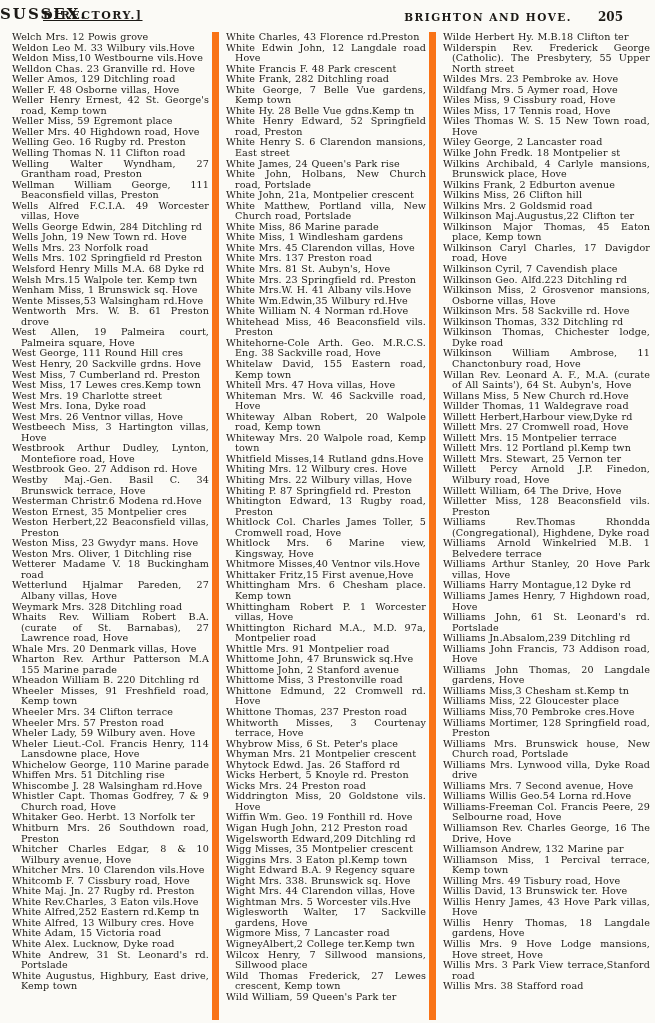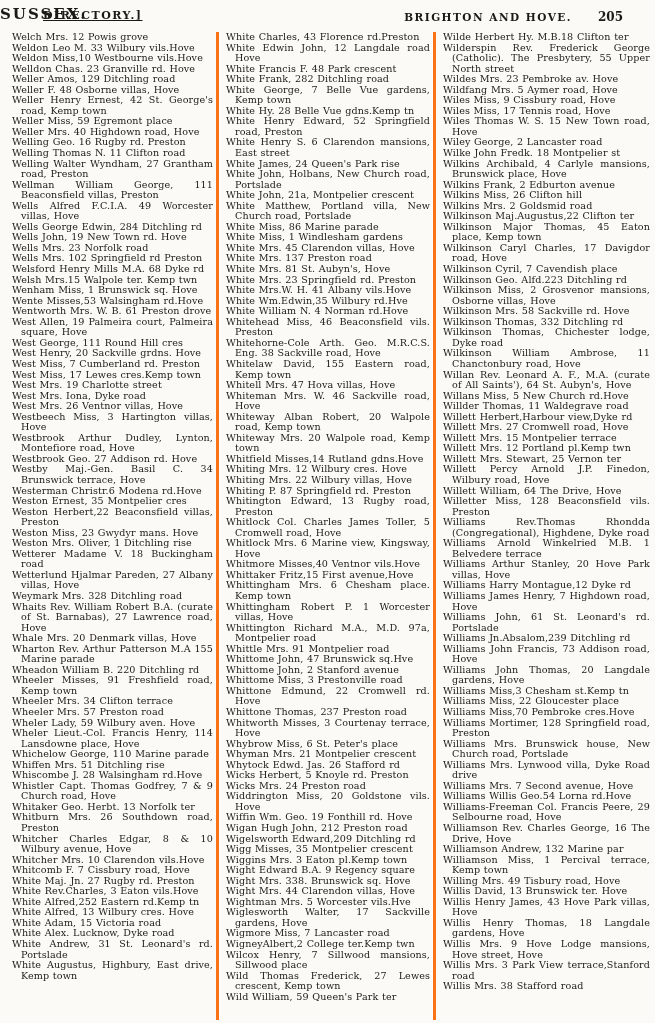--- a/index.html
+++ b/index.html
@@ -60,21 +60,21 @@
     padding: 2px 2px 0 2px;
     box-sizing: border-box;
   }
   .col {
     width: 217px;
     box-sizing: border-box;
     padding: 0 3px 0 7px;
     overflow: hidden;
   }
   .col.rule {
-    border-right: 3px solid #f97316;
+    border-right: 7px solid #f97316;
   }
   .col-1 { padding-left: 10px; }
   .entry {
     font-size: 9.6px;
     line-height: 10.55px;
     text-align: justify;
     padding-left: 9px;
     text-indent: -9px;
     word-spacing: 0.5px;
     letter-spacing: 0.1px;

